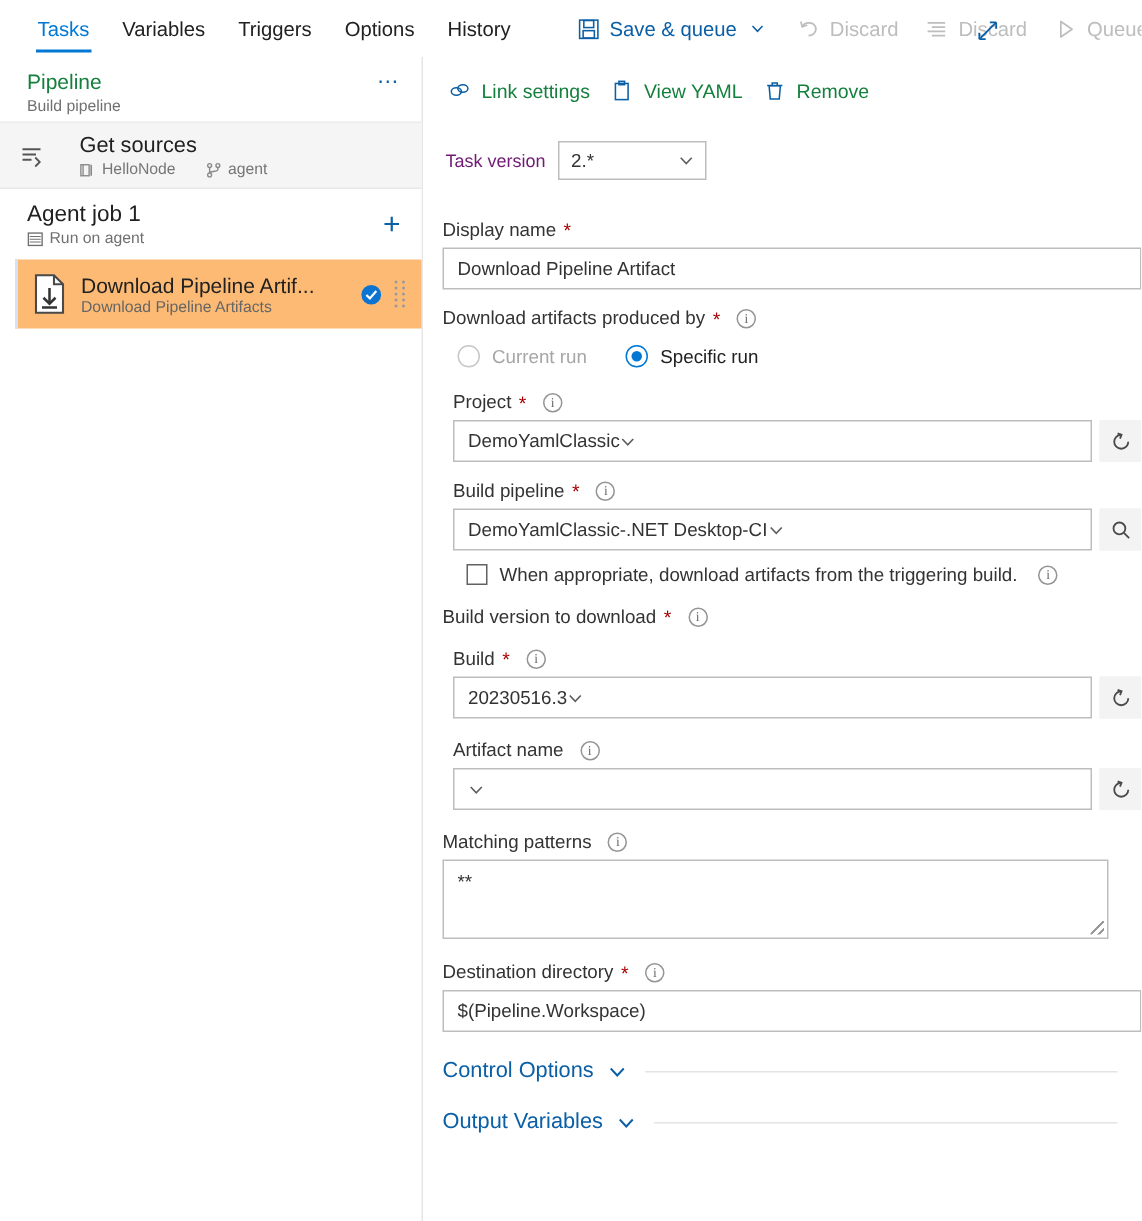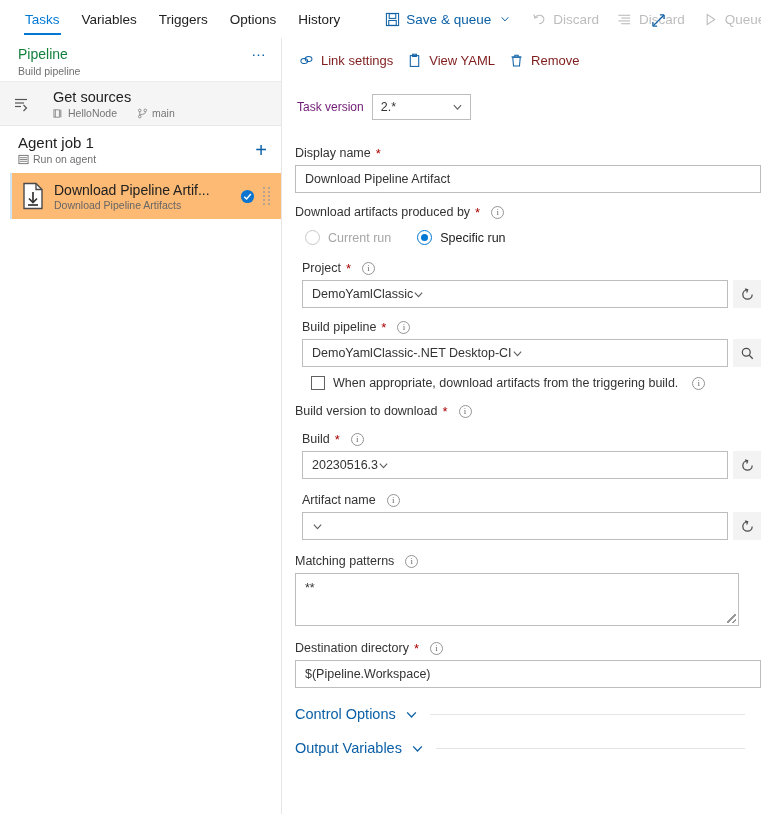--- a/index.html
+++ b/index.html
@@ -117,21 +117,21 @@
     background: #fff;
     overflow: hidden;
     padding: 0;
   }
   .link-row {
     display: flex; align-items: center; gap: 0px;
     padding: 11px 0 0 12px;
   }
   .link-btn {
     display: flex; align-items: center; gap: 7px;
-    font-size: 13px; color: #7f1d1d; cursor: pointer;
+    font-size: 13px; color: #15803d; cursor: pointer;
     padding: 4px 10px 4px 4px;
     white-space: nowrap;
   }
   .taskver-row {
     display: flex; align-items: center; gap: 8px;
     margin: 22px 0 0 14px;
   }
   .taskver-label { font-size: 12px; color: #701a75; }
   .select-box {
     position: relative;
@@ -346,21 +346,21 @@
           <span class="m">
             <span>
               <svg width="11" height="11" viewBox="0 0 12 12">
                   <circle cx="3" cy="2.6" r="1.4" fill="none" stroke="#8a8a8a" stroke-width="1"></circle>
                   <circle cx="9" cy="2.6" r="1.4" fill="none" stroke="#8a8a8a" stroke-width="1"></circle>
                   <circle cx="3" cy="9.4" r="1.4" fill="none" stroke="#8a8a8a" stroke-width="1"></circle>
                   <path d="M3 4 v4" stroke="#8a8a8a" stroke-width="1" fill="none"></path>
                   <path d="M9 4 v1.4 c0 2-6 1-6 2.6" stroke="#8a8a8a" stroke-width="1" fill="none"></path>
                 </svg>
             </span>
-            <span>main</span>
+            <span>agent</span>
           </span>
         </div>
       </div>
     </div>
 
     <div class="row-agentjob">
       <div>
         <div class="aj-title">Agent job 1</div>
         <div class="aj-sub">
           <span>

